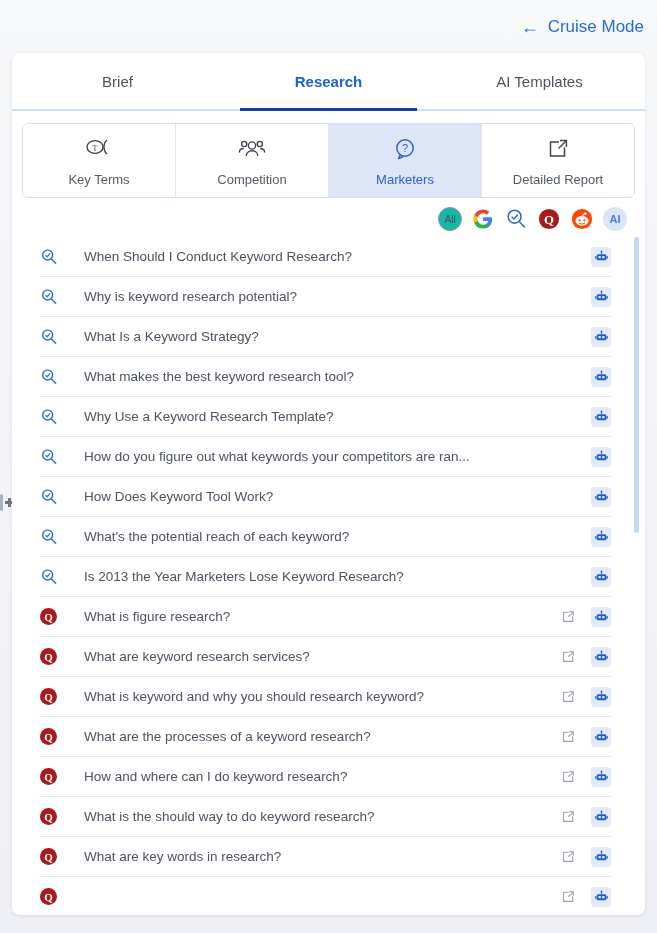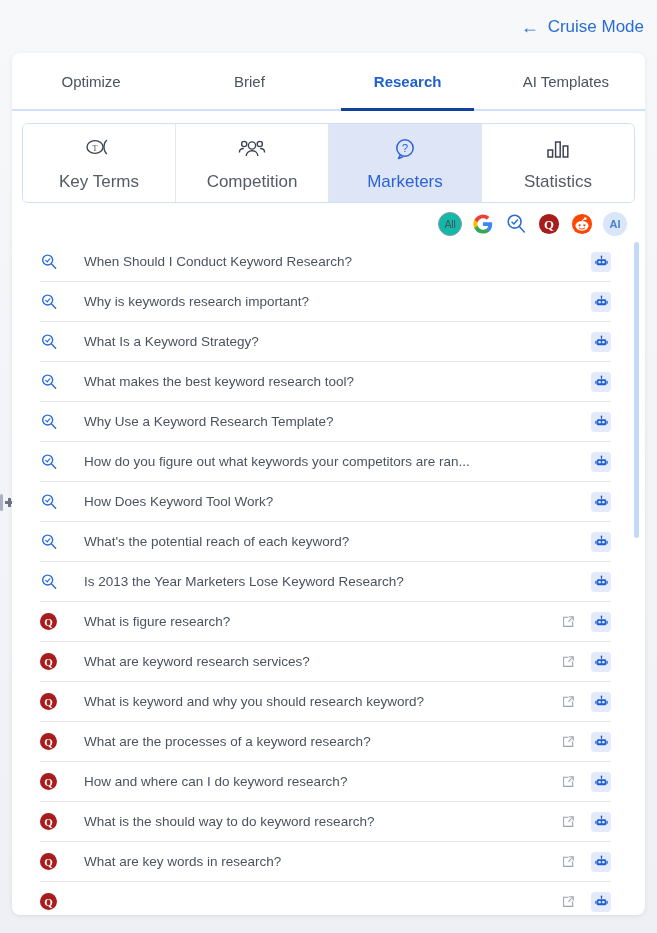--- a/index.html
+++ b/index.html
@@ -74,21 +74,21 @@
     background: #fff;
   }
   .subtab {
     flex: 1; padding: 12px 2px 10px;
     display: flex; flex-direction: column; align-items: center; gap: 10px;
     border-right: 1px solid #e3e6ec;
     cursor: pointer; background: #fff;
     font-family: inherit;
   }
   .subtab:last-child { border-right: none; }
-  .subtab .lbl { font-size: 17px; color: #545b66; white-space: nowrap; }
+  .subtab .lbl { font-size: 13px; color: #545b66; white-space: nowrap; }
   .subtab .ic { height: 26px; display: flex; align-items: center; }
   .subtab.active { background: #dde5f7; }
   .subtab.active .lbl { color: #2c62d6; }
 
   
   .filters {
     display: flex; align-items: center; justify-content: flex-end; gap: 9px;
     padding: 9px 18px 6px 0;
   }
   .fchip {
@@ -150,21 +150,20 @@
   </div>
 
   <div class="drag-handle">
     <span class="bar"></span>
     <span class="grip"></span>
   </div>
 
   <div class="card">
 
     <div class="tabs">
-      <button class="tab">Optimize</button>
       <button class="tab">Brief</button>
       <button class="tab active">Research</button>
       <button class="tab">AI Templates</button>
     </div>
 
     <div class="subtabs-wrap">
       <div class="subtabs">
 
         <div class="subtab">
           <span class="ic">
@@ -195,31 +194,31 @@
           <span class="ic">
             <svg width="26" height="24" viewBox="0 0 26 24" fill="none" stroke="#2c62d6" stroke-width="1.5">
               <circle cx="13" cy="11" r="8.2"></circle>
               <path d="M8.5 17.5 L6.5 21.5 L11 19.8" stroke-linejoin="round"></path>
               <text x="13" y="15" font-size="11" font-family="Liberation Sans, sans-serif" fill="#2c62d6" stroke="none" text-anchor="middle">?</text>
             </svg>
           </span>
           <span class="lbl">Marketers</span>
         </div>
 
+
         <div class="subtab">
           <span class="ic">
-            <svg width="28" height="24" viewBox="0 0 28 24" fill="none" stroke="#3d4450" stroke-width="1.5">
-              <rect x="4" y="13" width="4.6" height="7"></rect>
-              <rect x="11.6" y="5" width="4.6" height="15"></rect>
-              <rect x="19.2" y="9" width="4.6" height="11"></rect>
+            <svg width="26" height="24" viewBox="0 0 26 24" fill="none" stroke="#3d4450" stroke-width="1.5">
+              <path d="M14 5H5.5v14h14v-8.5"></path>
+              <path d="M13.5 11.5 L21 4"></path>
+              <path d="M15 3.6h6.4V10"></path>
             </svg>
           </span>
-          <span class="lbl">Statistics</span>
+          <span class="lbl">Detailed Report</span>
         </div>
-
 
       </div>
     </div>
 
     <div class="filters">
       <div class="fchip all">
         <span>All</span>
       </div>
       <div class="fchip">
         <svg width="20" height="20" viewBox="0 0 24 24">
@@ -283,21 +282,21 @@
             </div>
           </div>
           <div class="row">
             <div class="src">
               <svg width="18" height="18" viewBox="0 0 24 24" fill="none" stroke="#2b6cd4" stroke-width="1.9">
                 <circle cx="10.2" cy="9.4" r="6.6"></circle>
                 <path d="M15.2 14.4 L21.4 21"></path>
                 <path d="M7.3 9.4 L9.6 11.7 L13.5 7.2" stroke-width="1.6"></path>
               </svg>
             </div>
-            <div class="qtext">Why is keywords research important?</div>
+            <div class="qtext">Why is keyword research potential?</div>
             <div class="ext"></div>
             <div class="bot">
               <svg width="13" height="13" viewBox="0 0 24 24" fill="#1f5fd0">
                 <rect x="3" y="8" width="18" height="11" rx="3"></rect>
                 <rect x="6.4" y="11.2" width="4.4" height="4" rx="1" fill="#e2eafb"></rect>
                 <rect x="13.2" y="11.2" width="4.4" height="4" rx="1" fill="#e2eafb"></rect>
                 <rect x="11" y="3.2" width="2" height="4"></rect>
                 <circle cx="12" cy="2.6" r="1.6"></circle>
                 <rect x="0.4" y="11" width="2.2" height="5" rx="1"></rect>
                 <rect x="21.4" y="11" width="2.2" height="5" rx="1"></rect>

